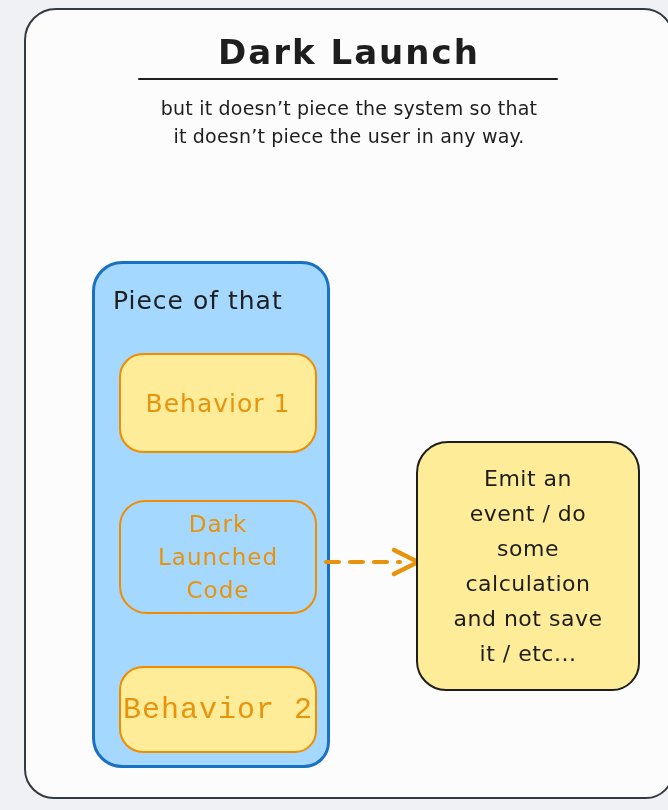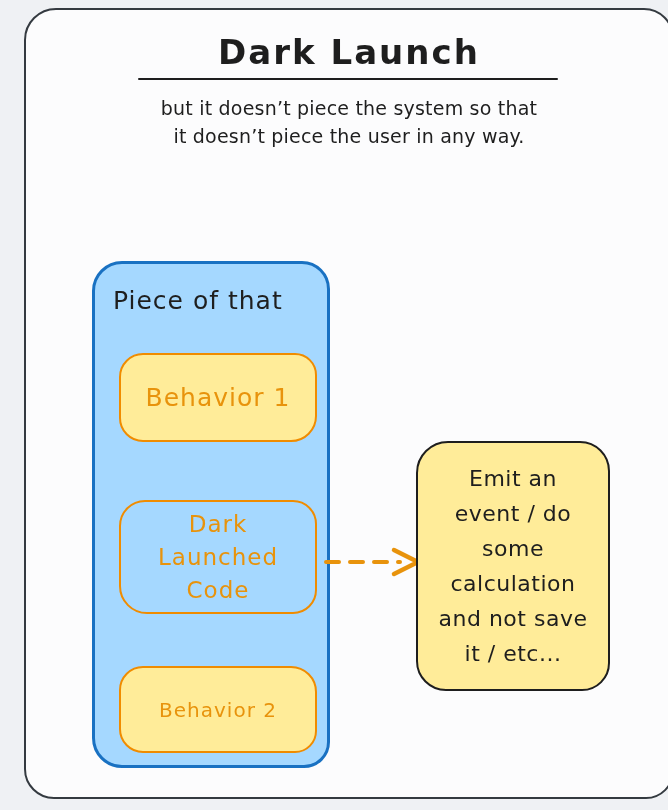--- a/index.html
+++ b/index.html
@@ -59,31 +59,31 @@
     color:var(--ink);
     letter-spacing:1px;
   }
   .box{
     position:absolute; left:24px; width:198px;
     display:flex; align-items:center; justify-content:center;
     text-align:center;
     border:2.5px solid var(--orange-border);
     color:var(--orange-text);
   }
-  .box-b1{ top:89px; height:89px; background:var(--yellow-fill); border-radius:24px 22px 26px 24px; font-size:25px; letter-spacing:1px;}
+  .box-b1{ top:89px; height:100px; background:var(--yellow-fill); border-radius:24px 22px 26px 24px; font-size:25px; letter-spacing:1px;}
   .box-dl{ top:236px; height:114px; background:transparent; border-radius:26px 24px 24px 28px; font-size:23px; line-height:33px; letter-spacing:1px;}
-  .box-b2{ top:402px; height:87px; background:var(--yellow-fill); border-radius:24px 26px 22px 24px; font-size:20px; letter-spacing:1px;}
+  .box-b2{ top:402px; height:87px; background:var(--yellow-fill); border-radius:24px 26px 22px 24px; font-size:30px; letter-spacing:1px;font-family:Liberation Mono, monospace;}
   .arrow-svg{
     position:absolute; left:298px; top:536px;
     width:100px; height:32px;
     overflow:visible;
   }
   .side-note{
     position:absolute; left:390px; top:431px;
-    width:194px; height:250px;
+    width:224px; height:250px;
     background:var(--yellow-fill);
     border:2.5px solid var(--ink);
     border-radius:32px 30px 28px 30px;
     display:flex; align-items:center; justify-content:center;
     text-align:center;
     font-size:22px; line-height:35px;
     letter-spacing:0.5px;
     color:var(--ink);
   }
   .multiline{ white-space:pre-line; }

